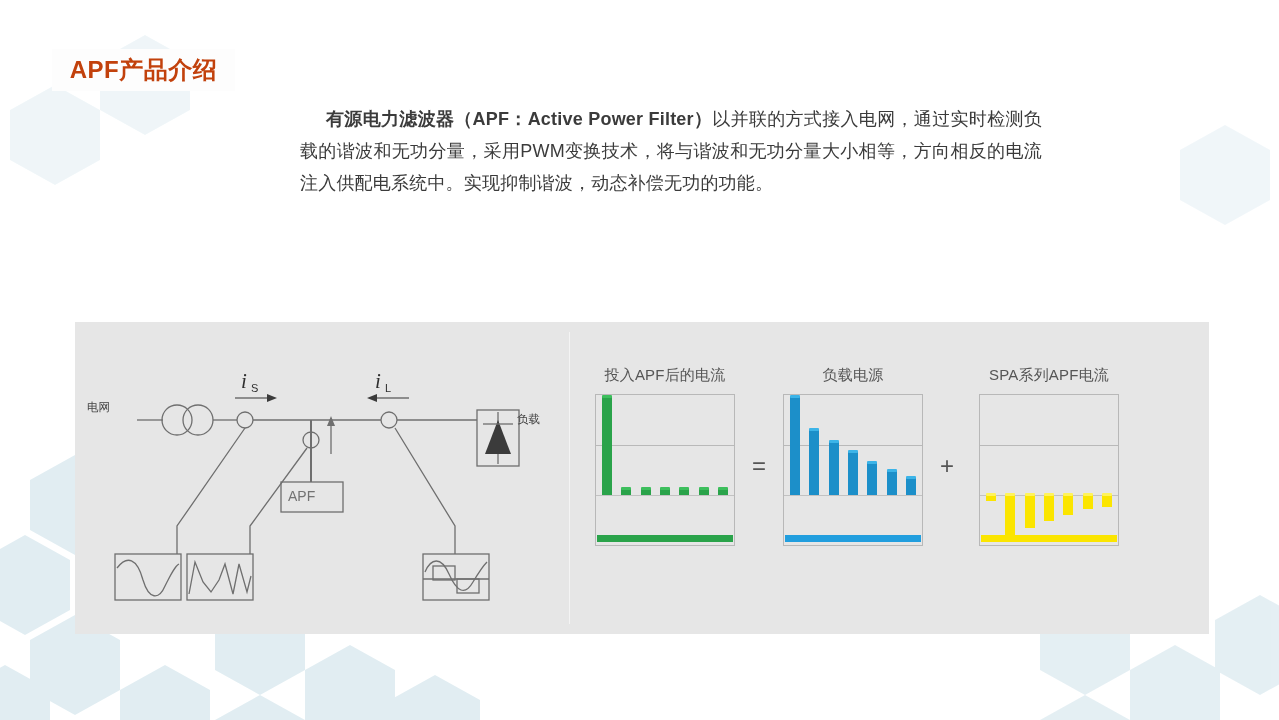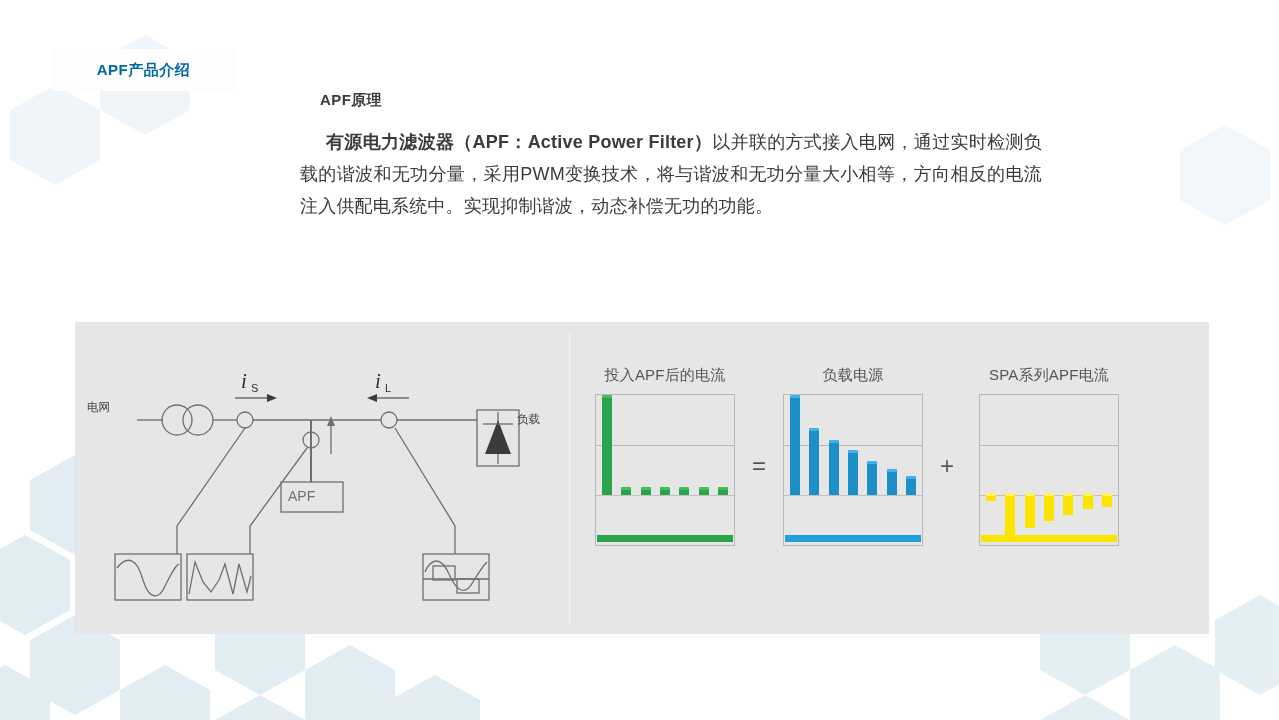--- a/index.html
+++ b/index.html
@@ -29,22 +29,22 @@
     top: 49px;
     width: 183px;
     height: 42px;
     background: #fdfdfd;
     display: flex;
     align-items: center;
     justify-content: center;
     z-index: 5;
   }
   #section-title .txt {
-    color: #0369a1;
-    font-size: 15px;
+    color: #c2410c;
+    font-size: 24px;
     font-weight: bold;
     letter-spacing: 0.5px;
     white-space: nowrap;
   }
 
   
   #text-card {
     position: absolute;
     left: 262px;
     top: 69px;
@@ -216,21 +216,20 @@
     <polygon points="10,110 55,85 100,110 100,160 55,185 10,160"></polygon>
     <polygon points="1180,150 1225,125 1270,150 1270,200 1225,225 1180,200"></polygon>
   </g>
 </svg>
 
 <div id="section-title">
   <span class="txt">APF产品介绍</span>
 </div>
 
 <div id="text-card">
-  <div id="card-heading">APF原理</div>
   <div id="card-body">
     <b>有源电力滤波器（APF：Active Power Filter）</b><span>以并联的方式接入电网，通过实时检测负载的谐波和无功分量，采用PWM变换技术，将与谐波和无功分量大小相等，方向相反的电流注入供配电系统中。实现抑制谐波，动态补偿无功的功能。</span>
   </div>
 </div>
 
 <div id="diagram-panel">
   <div id="panel-divider"></div>
 
   <div id="circuit">
     <svg width="480" height="275" viewBox="0 0 480 275" xmlns="http://www.w3.org/2000/svg">

